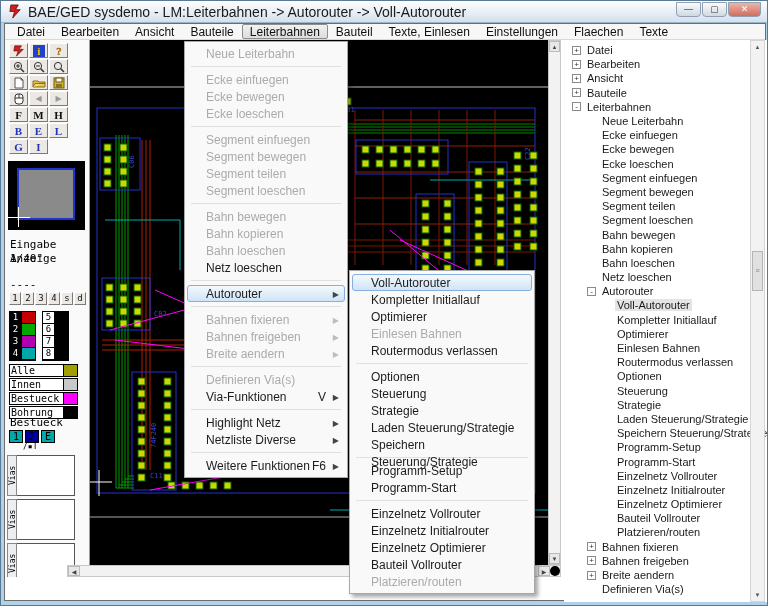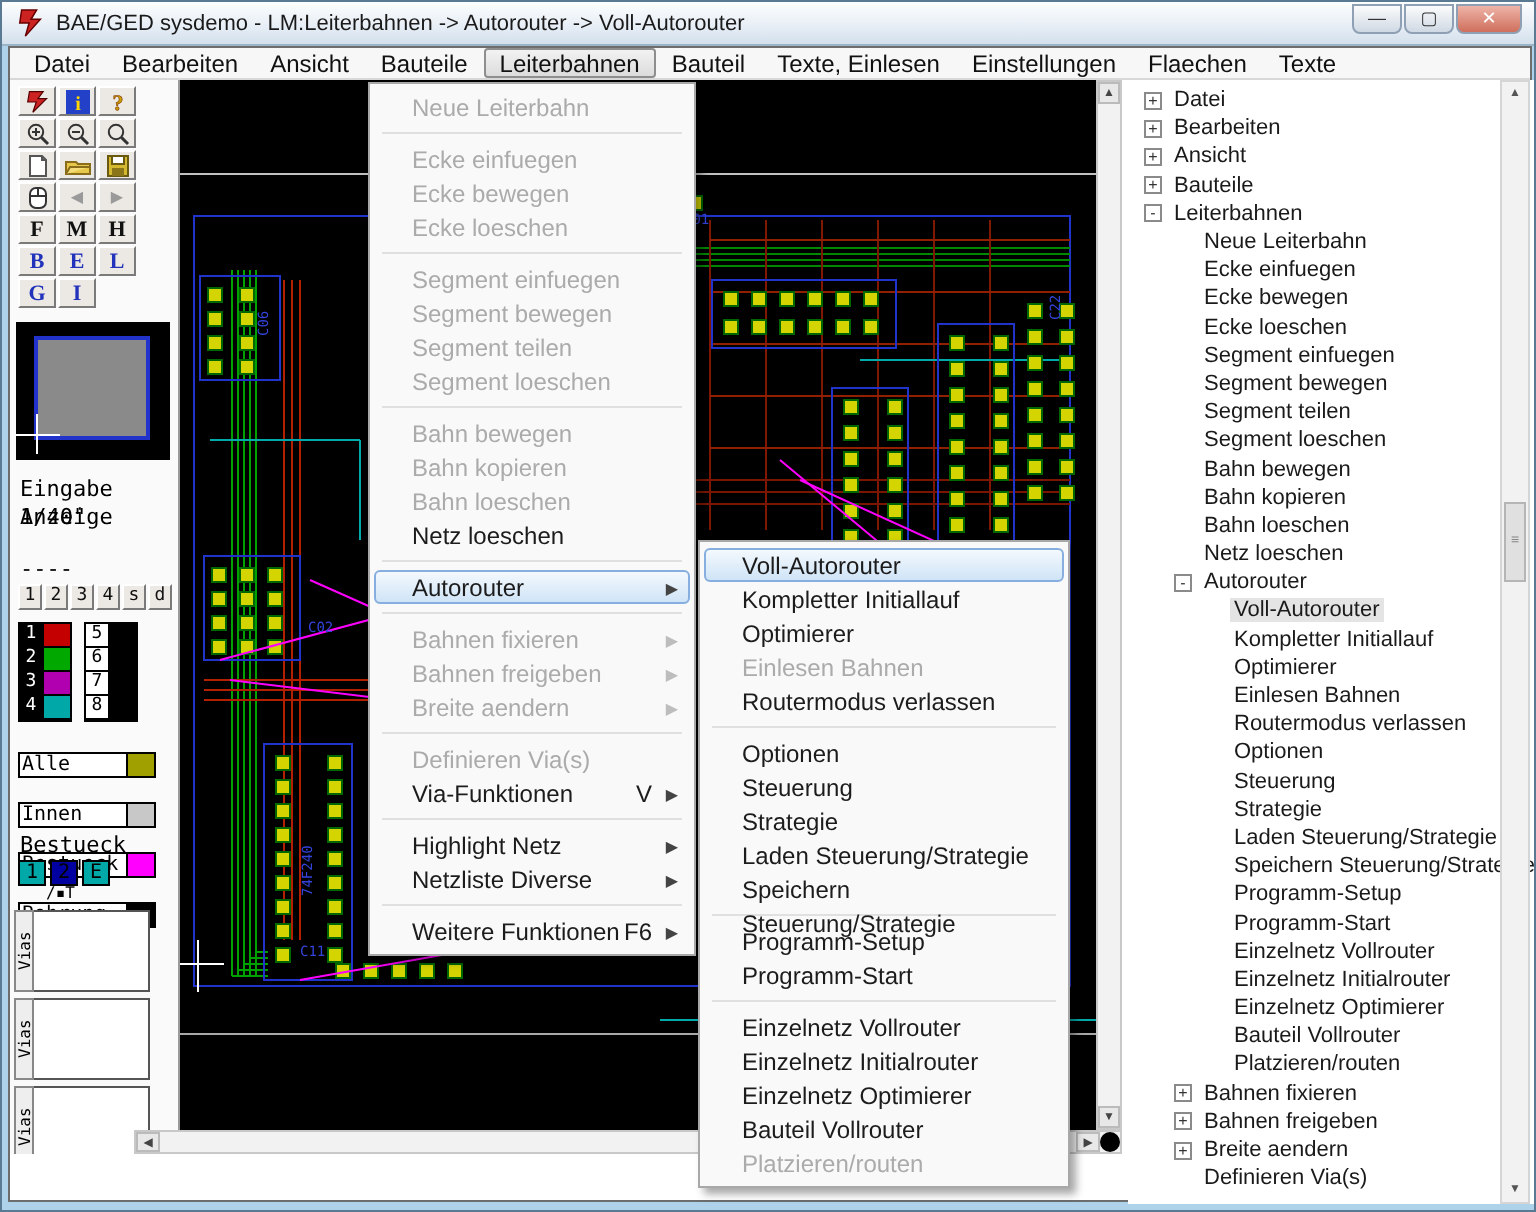--- a/index.html
+++ b/index.html
@@ -5,21 +5,21 @@
   html,body{margin:0;padding:0;background:#444;}
   *{box-sizing:border-box;}
   .window{position:relative;width:768px;height:606px;background:#aed2ea;
     font-family:"Liberation Sans",sans-serif;overflow:hidden;
     border:1px solid #5a7a94;}
   
   .titlebar{position:absolute;left:0;top:0;width:100%;height:22px;
     background:linear-gradient(#fdfefe,#e6edf5 60%,#d3e0ec);display:flex;align-items:center;
     border-bottom:1px solid #9ab4c8;}
   .title-icon{width:15px;height:15px;margin:0 5px 0 7px;flex:0 0 auto;}
-  .title-text{font-size:11px;color:#1a1a1a;white-space:nowrap;}
+  .title-text{font-size:14px;color:#1a1a1a;white-space:nowrap;}
   .winbtns{position:absolute;right:6px;top:1px;display:flex;}
   .winbtn{width:25px;height:15px;margin-left:1px;border:1px solid #8fa0b4;border-radius:0 0 4px 4px;
     background:linear-gradient(#fbfbfb,#cfd9e4);font-size:9px;line-height:13px;text-align:center;color:#333;}
   .winbtn.close{background:linear-gradient(#eeb4a8,#cf6f5c);color:#fff;width:33px;}
   
   .client{position:absolute;left:3px;top:22px;width:762px;height:578px;background:#fff;border:1px solid #6d6d6d;}
   
   .menubar{position:absolute;left:0;top:0;width:100%;height:16px;background:#f7f7f7;
     border-bottom:1px solid #d8d8d8;display:flex;align-items:center;padding-left:4px;}
   .mitem{font-size:12px;color:#111;padding:0 7px;height:15px;line-height:15px;border:1px solid transparent;}
@@ -41,21 +41,21 @@
   .sbtn{width:12px;height:13px;font-family:"DejaVu Sans Mono",monospace;font-size:9px;line-height:11px;text-align:center;
     background:#ece9e4;border:1px solid;border-color:#fff #7a7a7a #7a7a7a #fff;margin-right:1px;color:#111;}
   .palette{display:flex;margin:5px 0 0 4px;}
   .palblock{background:#000;padding:1px;margin-right:6px;}
   .palrow{display:flex;height:11px;margin-bottom:1px;}
   .palnum{width:11px;font-family:"DejaVu Sans Mono",monospace;font-size:9px;line-height:11px;text-align:center;}
   .palblock.left .palnum{color:#fff;background:#000;}
   .palblock.right .palnum{color:#000;background:#fff;}
   .palsw{width:13px;height:11px;margin-left:1px;}
   .layers{margin:6px 0 0 4px;}
-  .layerrow{display:flex;height:13px;margin-bottom:1px;align-items:stretch;margin-top:12px;}
+  .layerrow{display:flex;height:13px;margin-bottom:1px;align-items:stretch;}
   .layerlbl{width:55px;font-family:"DejaVu Sans Mono",monospace;font-size:10px;line-height:12px;
     border:1px solid #000;background:#fff;color:#000;padding-left:1px;overflow:hidden;white-space:nowrap;}
   .layersw{width:14px;border:1px solid #000;border-left:none;}
   .bestueck{margin:4px 0 0 4px;}
   .bestrow{display:flex;margin-top:1px;}
   .bbtn{width:14px;height:13px;font-family:"DejaVu Sans Mono",monospace;font-size:10px;line-height:12px;
     text-align:center;border:1px solid #000;margin-right:2px;color:#000;}
   .bglyph{font-family:"DejaVu Sans Mono",monospace;font-size:8px;margin-left:14px;color:#000;line-height:8px;}
   .viabox{display:flex;margin:3px 0 0 2px;height:41px;}
   .vialbl{writing-mode:vertical-rl;transform:rotate(180deg);font-family:"DejaVu Sans Mono",monospace;

